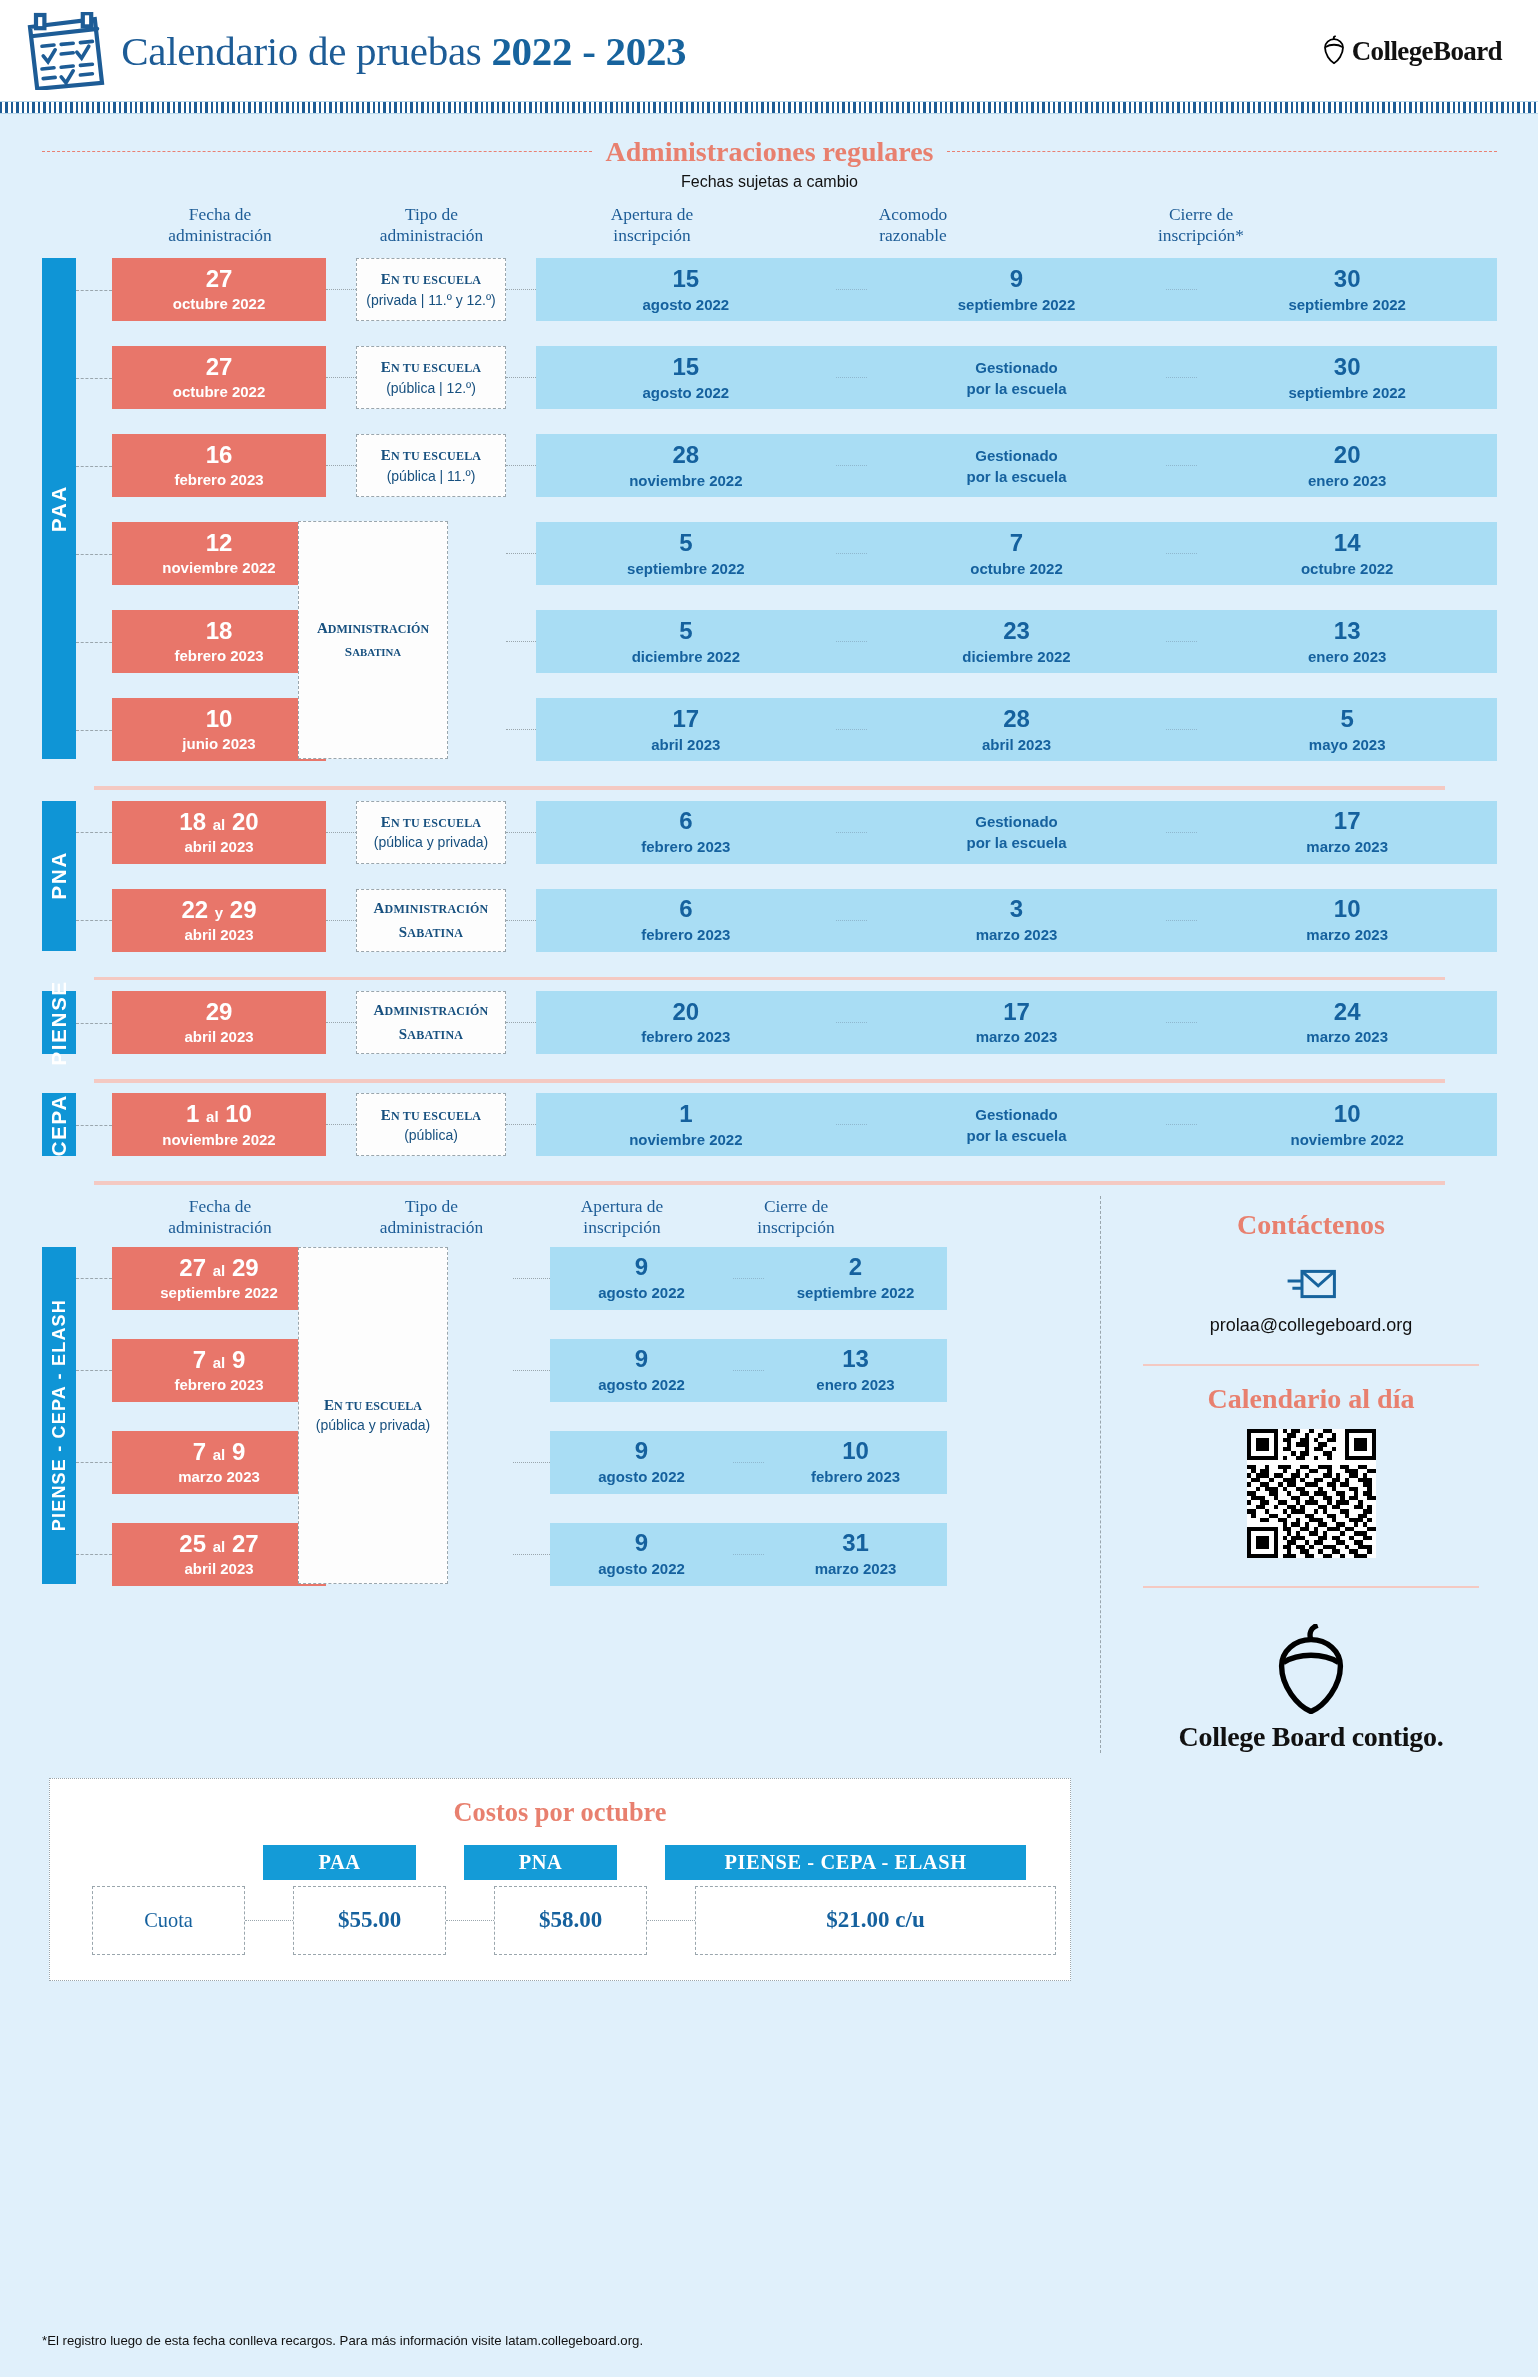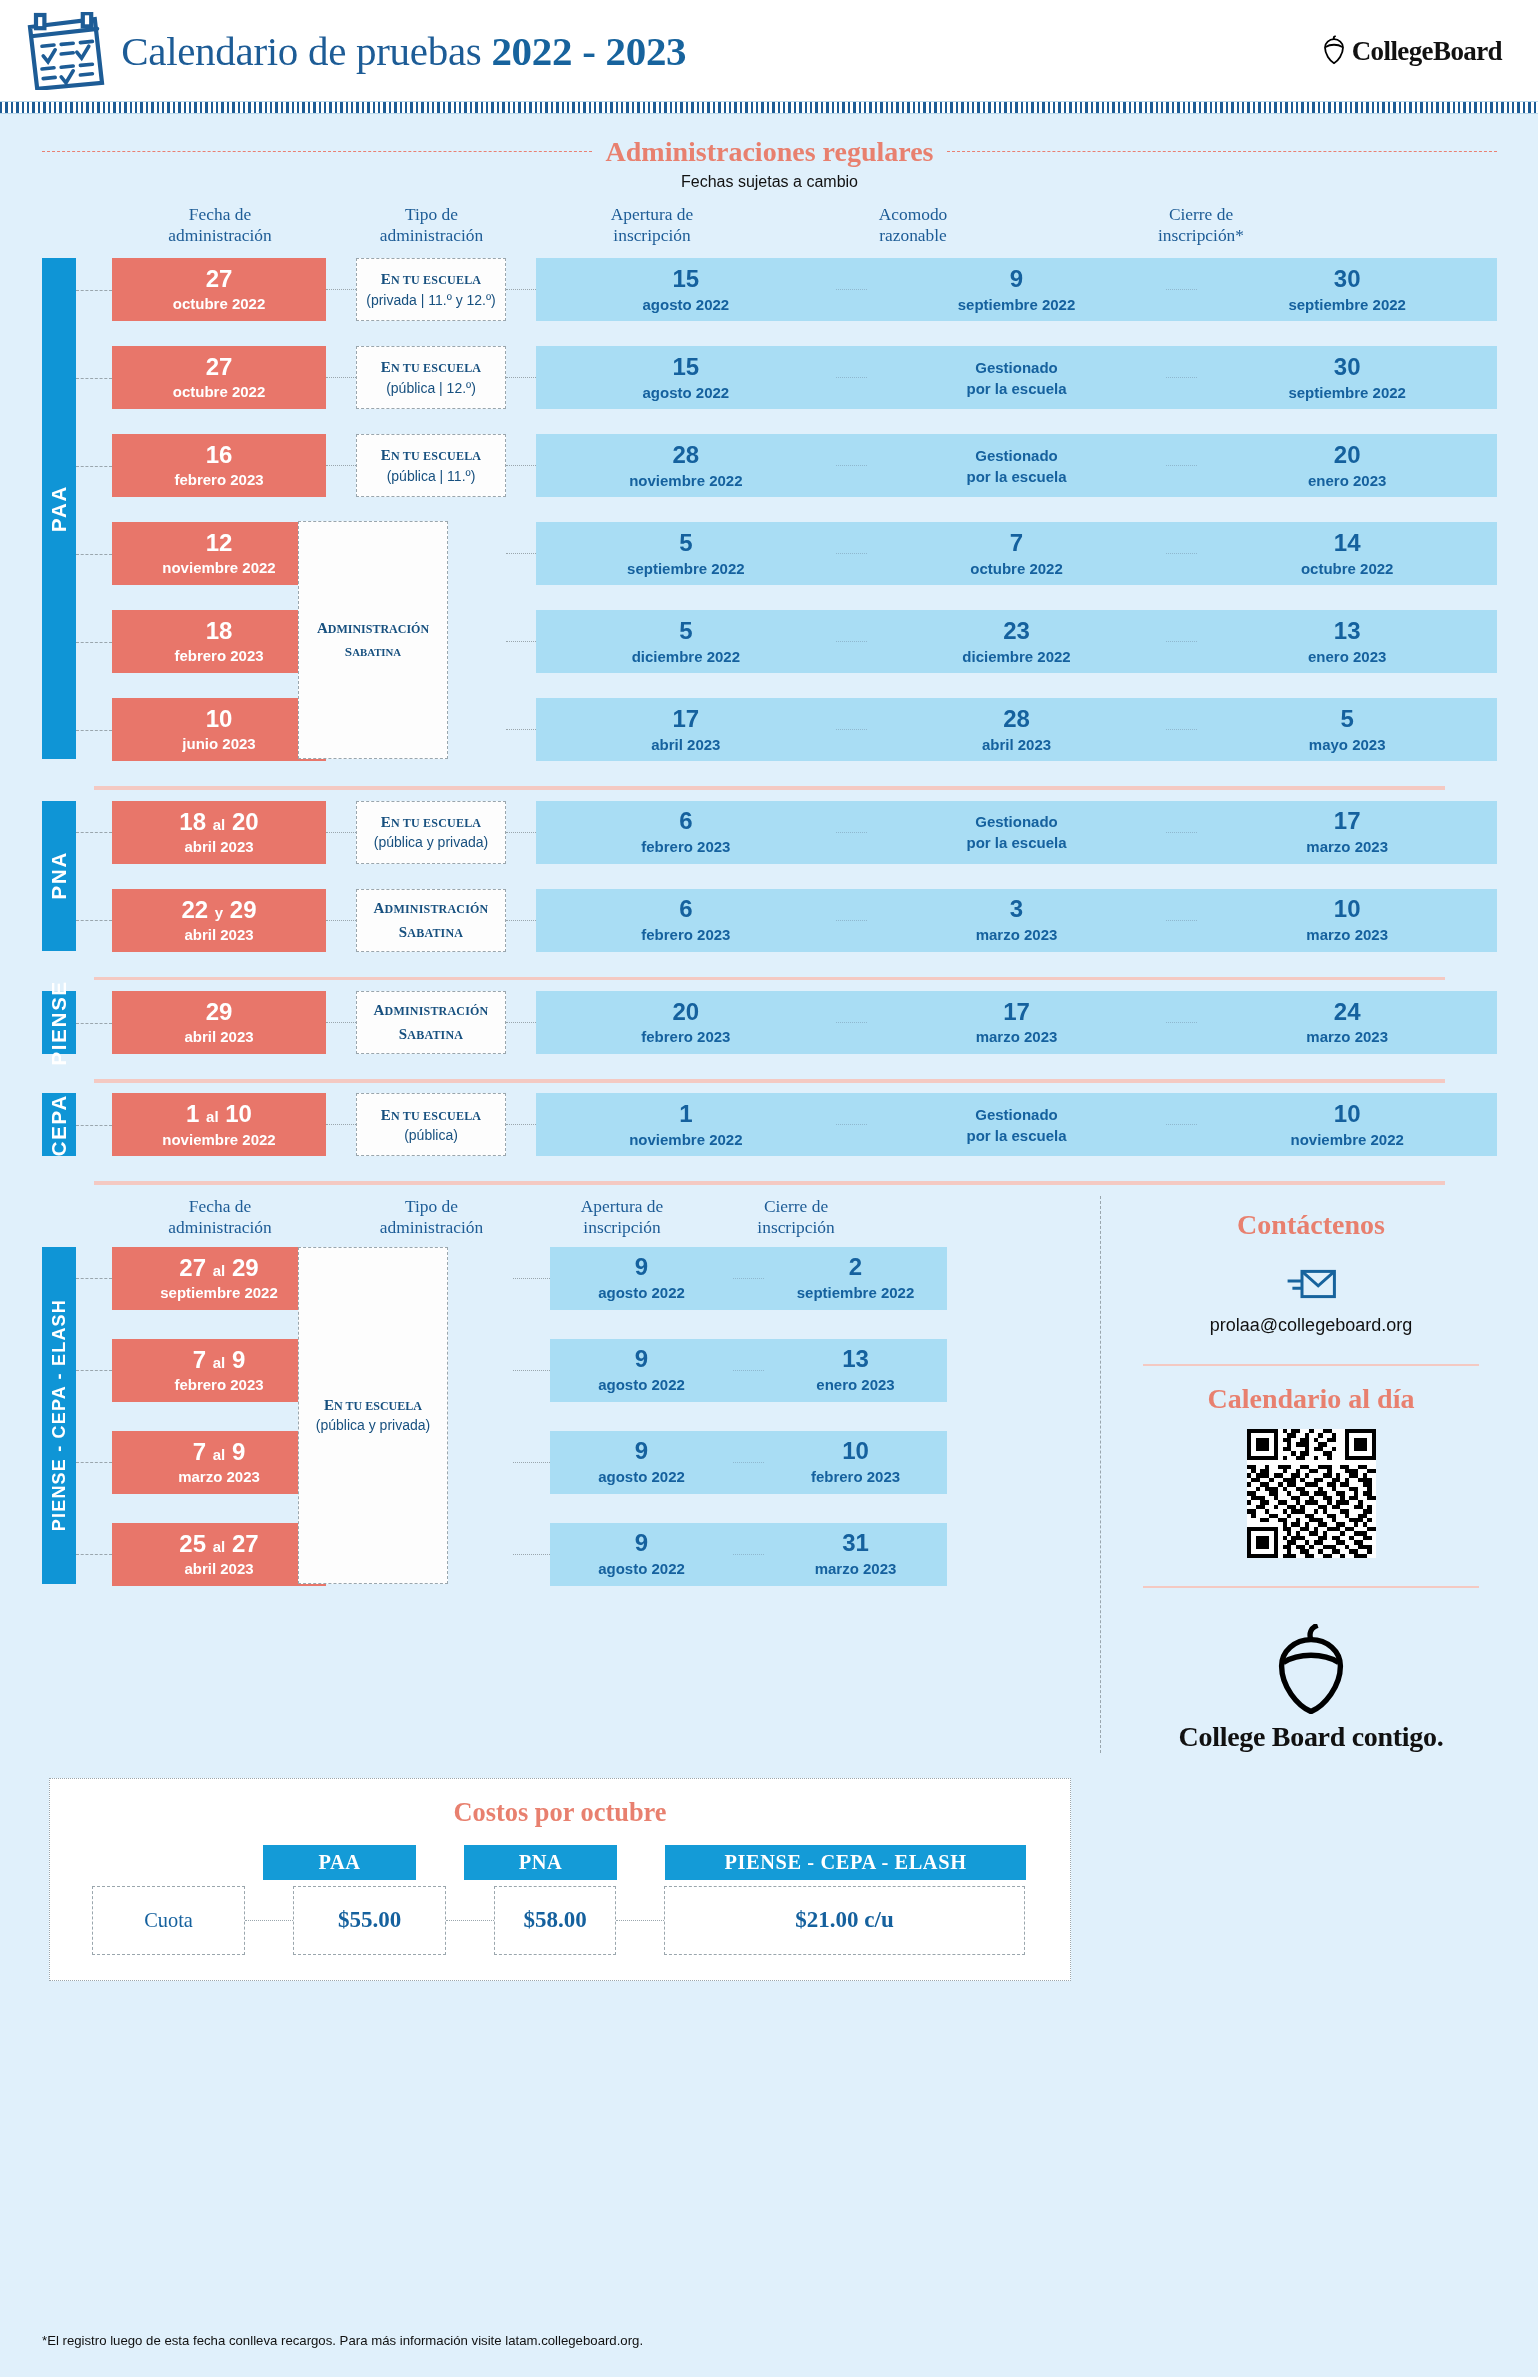--- a/index.html
+++ b/index.html
@@ -368,21 +368,21 @@
     height: 69px;
     display: flex;
     align-items: center;
     justify-content: center;
     color: #15619e;
     font-family: "Liberation Serif", serif;
     flex: 0 0 auto;
   }
   .cost-label-cell { width: 153px; font-size: 20.4px; }
   .cost-v1 { width: 153px; font-weight: bold; font-size: 23px; }
-  .cost-v2 { width: 122px; font-weight: bold; font-size: 23px; }
+  .cost-v2 { width: 153px; font-weight: bold; font-size: 23px; }
   .cost-v3 { width: 361px; font-weight: bold; font-size: 23px; }
   .cost-dot { width: 48px; border-top: 1.8px dotted #9aa6ad; flex: 0 0 auto; }
 
   .footnote {
     position: absolute;
     left: 42px;
     bottom: 29px;
     font-size: 13.2px;
     color: #111;
   }

